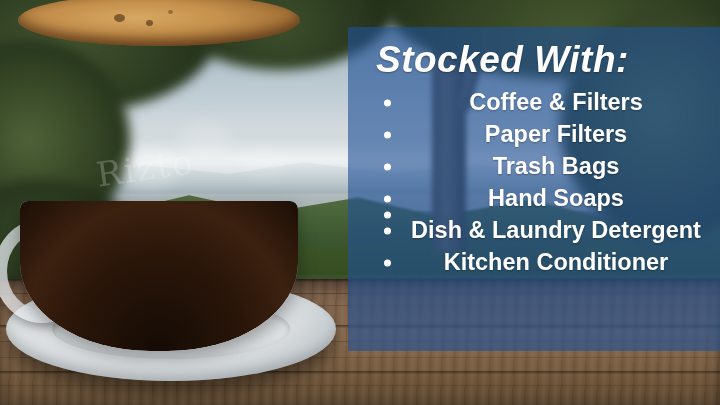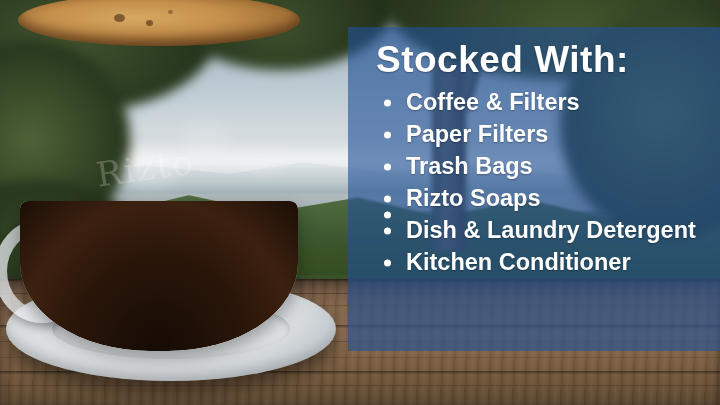--- a/index.html
+++ b/index.html
@@ -200,35 +200,37 @@
     padding: 12px 14px 10px 18px;
   }
   .panel-title {
     color: #ffffff;
     font-size: 37px;
     font-weight: bold;
     letter-spacing: 0.5px;
     margin: 0 0 6px 10px;
     text-shadow: 0 1px 2px rgba(0,0,0,0.35);
     white-space: nowrap;
+    font-style: italic;
   }
   ul.items {
     list-style: none;
     margin: 0;
     padding: 0 0 0 14px;
   }
   ul.items li {
     position: relative;
     color: #ffffff;
     font-size: 23.5px;
     font-weight: bold;
     line-height: 1.36;
     padding-left: 26px;
     white-space: nowrap;
     text-shadow: 0 1px 2px rgba(0,0,0,0.3);
+    text-align: center;
   }
   ul.items li .bullet {
     position: absolute;
     left: 4px;
     top: 50%;
     transform: translateY(-50%);
     width: 7px; height: 7px;
     border-radius: 50%;
     background: #ffffff;
   }
@@ -298,21 +300,21 @@
       <li>
         <span class="bullet"></span>
         <span>Paper Filters</span>
       </li>
       <li>
         <span class="bullet"></span>
         <span>Trash Bags</span>
       </li>
       <li>
         <span class="bullet"></span>
-        <span>Rizto Soaps</span>
+        <span>Hand Soaps</span>
       </li>
       <li>
         <span class="bullet"></span>
       </li>
       <li>
         <span class="bullet"></span>
         <span>Dish &amp; Laundry Detergent</span>
       </li>
       <li>
         <span class="bullet"></span>

